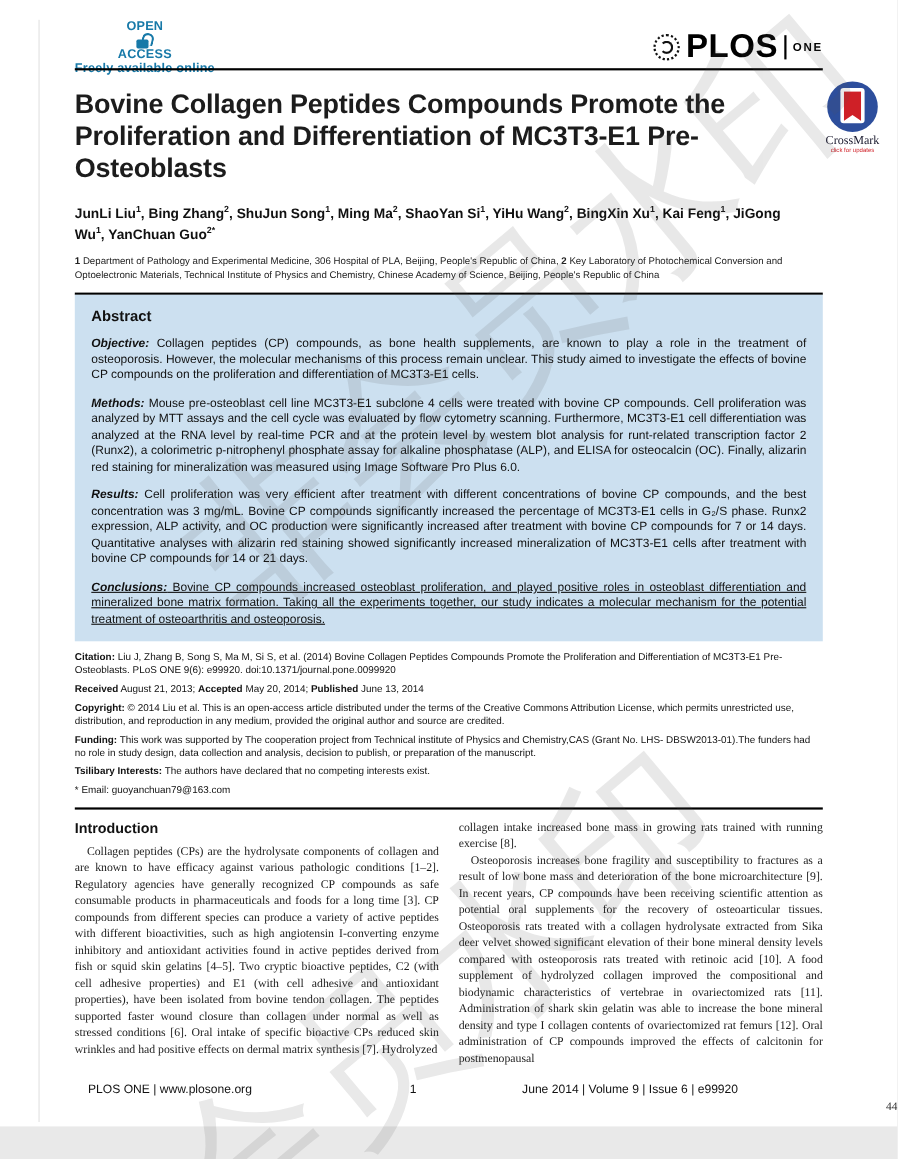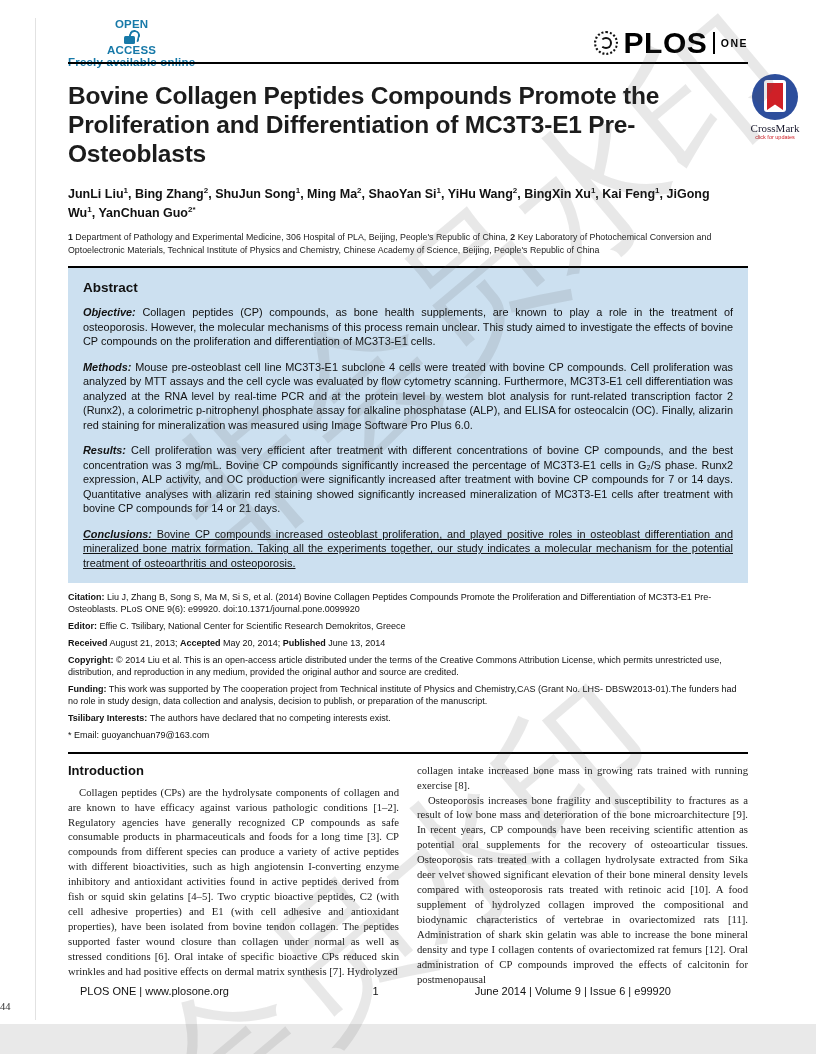--- a/index.html
+++ b/index.html
@@ -66,21 +66,21 @@
   .col h2{font-size:13px;margin:0 0 7px 0;color:#111;font-family:"Liberation Sans",sans-serif;}
   .col p{font-family:"Liberation Serif","DejaVu Serif",serif;font-size:10.7px;line-height:1.40;
          text-align:justify;margin:0;color:#1a1a1a;}
   .col p.ind{text-indent:11px;}
 
   
   .footer{position:absolute;left:80px;top:985px;width:591px;display:flex;font-size:11px;color:#111;z-index:2;}
   .footer .fl{width:40%;}
   .footer .fc{width:20%;text-align:center;}
   .footer .fr{width:40%;text-align:right;}
-  .pageno{position:absolute;left:0;top:1001px;width:816px;text-align:left;
+  .pageno{position:absolute;left:0;top:1001px;width:816px;text-align:right;
           font-family:"Liberation Serif",serif;font-size:10.5px;color:#333;z-index:2;}
   .z{position:relative;z-index:1;}
 </style>
 </head>
 <body>
 
 <div class="canvas">
   <div class="page">
     <div class="page-edge-v"></div>
 
@@ -122,21 +122,20 @@
       <div class="abstract z">
         <h2>Abstract</h2>
         <p><span class="lead">Objective:</span><span> Collagen peptides (CP) compounds, as bone health supplements, are known to play a role in the treatment of osteoporosis. However, the molecular mechanisms of this process remain unclear. This study aimed to investigate the effects of bovine CP compounds on the proliferation and differentiation of MC3T3-E1 cells.</span></p>
         <p><span class="lead">Methods:</span><span> Mouse pre-osteoblast cell line MC3T3-E1 subclone 4 cells were treated with bovine CP compounds. Cell proliferation was analyzed by MTT assays and the cell cycle was evaluated by flow cytometry scanning. Furthermore, MC3T3-E1 cell differentiation was analyzed at the RNA level by real-time PCR and at the protein level by westem blot analysis for runt-related transcription factor 2 (Runx2), a colorimetric p-nitrophenyl phosphate assay for alkaline phosphatase (ALP), and ELISA for osteocalcin (OC). Finally, alizarin red staining for mineralization was measured using Image Software Pro Plus 6.0.</span></p>
         <p><span class="lead">Results:</span><span> Cell proliferation was very efficient after treatment with different concentrations of bovine CP compounds, and the best concentration was 3 mg/mL. Bovine CP compounds significantly increased the percentage of MC3T3-E1 cells in G₂/S phase. Runx2 expression, ALP activity, and OC production were significantly increased after treatment with bovine CP compounds for 7 or 14 days. Quantitative analyses with alizarin red staining showed significantly increased mineralization of MC3T3-E1 cells after treatment with bovine CP compounds for 14 or 21 days.</span></p>
         <p><span class="lead">Conclusions:</span><span> Bovine CP compounds increased osteoblast proliferation, and played positive roles in osteoblast differentiation and mineralized bone matrix formation. Taking all the experiments together, our study indicates a molecular mechanism for the potential treatment of osteoarthritis and osteoporosis.</span></p>
       </div>
 
       <div class="fm z">
         <p><b>Citation:</b><span> Liu J, Zhang B, Song S, Ma M, Si S, et al. (2014) Bovine Collagen Peptides Compounds Promote the Proliferation and Differentiation of MC3T3-E1 Pre-Osteoblasts. PLoS ONE 9(6): e99920. doi:10.1371/journal.pone.0099920</span></p>
-        <p><b>Editor:</b><span> Effie C. Tsilibary, National Center for Scientific Research Demokritos, Greece</span></p>
         <p><b>Received</b><span> August 21, 2013; </span><b>Accepted</b><span> May 20, 2014; </span><b>Published</b><span> June 13, 2014</span></p>
         <p><b>Copyright:</b><span> © 2014 Liu et al. This is an open-access article distributed under the terms of the Creative Commons Attribution License, which permits unrestricted use, distribution, and reproduction in any medium, provided the original author and source are credited.</span></p>
         <p><b>Funding:</b><span> This work was supported by The cooperation project from Technical institute of Physics and Chemistry,CAS (Grant No. LHS- DBSW2013-01).The funders had no role in study design, data collection and analysis, decision to publish, or preparation of the manuscript.</span></p>
         <p><b>Tsilibary Interests:</b><span> The authors have declared that no competing interests exist.</span></p>
         <p><span>* Email: guoyanchuan79@163.com</span></p>
       </div>
 
       <div class="front-rule z"></div>
 
       <div class="cols z">

